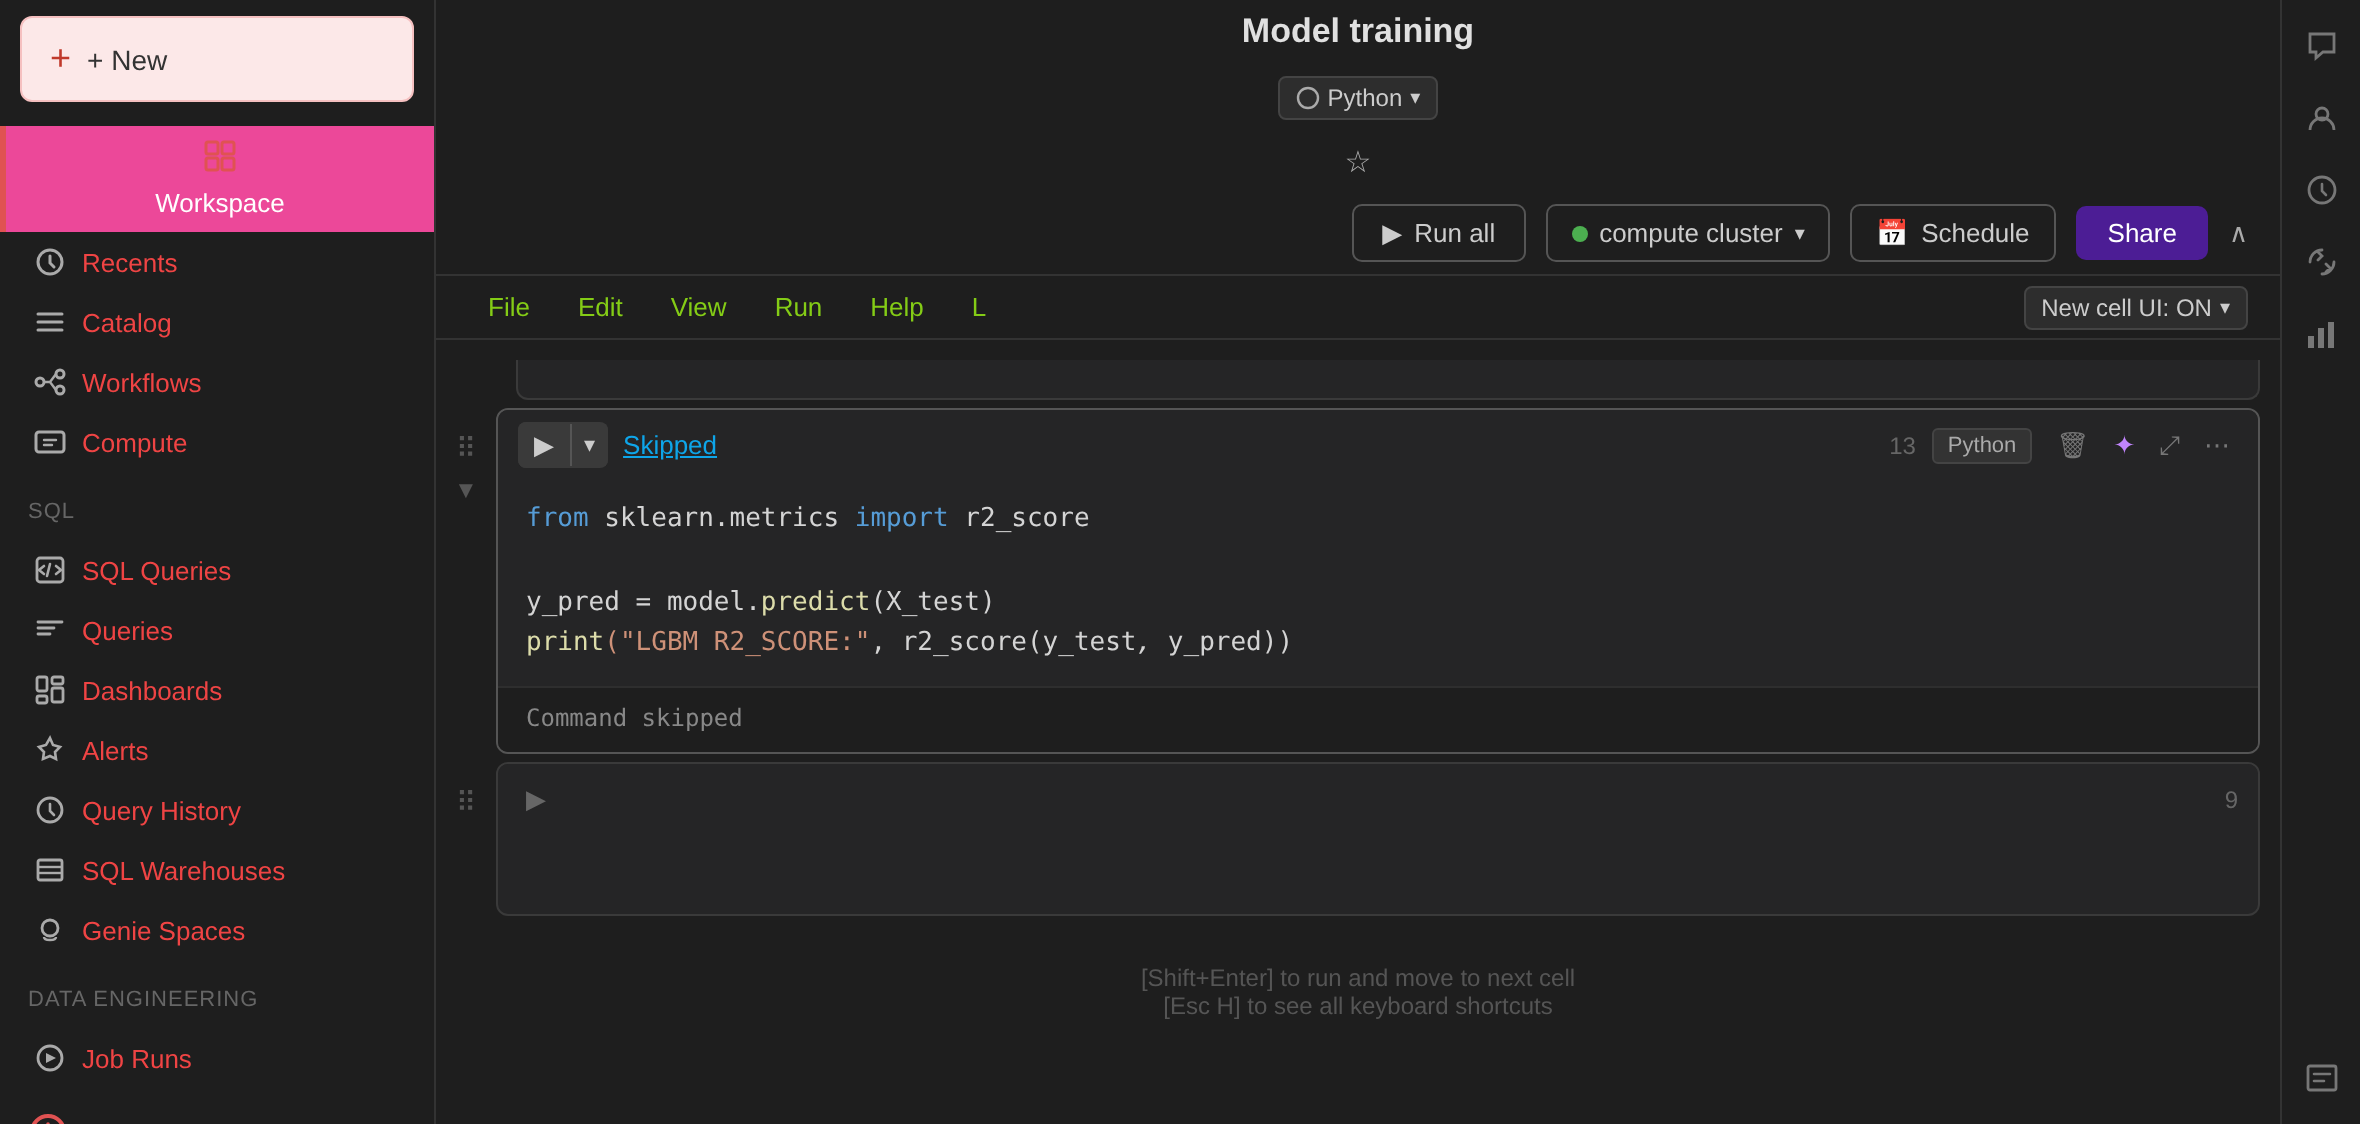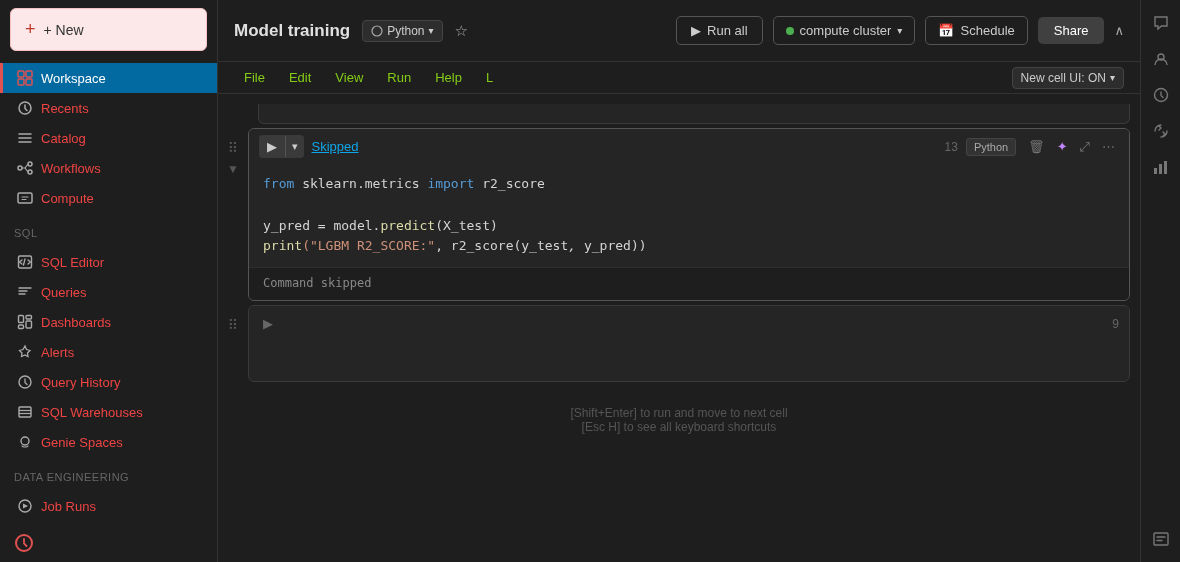--- a/index.html
+++ b/index.html
@@ -4,38 +4,38 @@
   <style>
     * { box-sizing: border-box; margin: 0; padding: 0; }
     body { font-family: -apple-system, BlinkMacSystemFont, 'Segoe UI', sans-serif; font-size: 13px; background: #1e1e1e; color: #ccc; display: flex; height: 562px; overflow: hidden; }
 
     
     .sidebar { width: 218px; background: #1e1e1e; border-right: 1px solid #333; display: flex; flex-direction: column; flex-shrink: 0; }
     .new-btn { margin: 8px 10px; padding: 10px 14px; background: #fce8e8; border: 1px solid #f5c0c0; border-radius: 6px; color: #333; font-size: 14px; cursor: pointer; display: flex; align-items: center; gap: 8px; font-weight: 500; }
     .new-btn .plus { font-size: 18px; color: #c0392b; }
     .nav-section { padding: 4px 0; }
     .nav-item { display: flex; align-items: center; gap: 8px; padding: 7px 14px; cursor: pointer; color: #ef4444; font-size: 13px; border-left: 3px solid transparent; }
-    .nav-item.active { color: #fff; background: #0369a1; border-left: 3px solid #e05252; }
+    .nav-item.active { color: #fff; background: #ec4899; border-left: 3px solid #e05252; flex-direction: column; }
     .nav-item .icon { width: 16px; height: 16px; display: inline-flex; align-items: center; justify-content: center; flex-shrink: 0; }
     .section-label { padding: 10px 14px 4px; font-size: 11px; color: #666; text-transform: uppercase; letter-spacing: 0.5px; }
 
     
     .main { flex: 1; display: flex; flex-direction: column; background: #1e1e1e; overflow: hidden; }
 
     
-    .topbar { display: flex; align-items: center; padding: 16px 16px; border-bottom: 1px solid #333; gap: 12px; background: #1e1e1e; flex-shrink: 0; }
+    .topbar { display: flex; align-items: center; padding: 6px 16px; border-bottom: 1px solid #333; gap: 12px; background: #1e1e1e; flex-shrink: 0; flex-direction: column; }
     .topbar-title { font-size: 17px; font-weight: 600; color: #e0e0e0; }
     .python-badge { display: flex; align-items: center; gap: 4px; background: #2d2d2d; border: 1px solid #444; border-radius: 4px; padding: 3px 8px; font-size: 12px; color: #ccc; cursor: pointer; }
     .star-icon { color: #aaa; cursor: pointer; font-size: 15px; }
     .topbar-right { margin-left: auto; display: flex; align-items: center; gap: 10px; }
     .run-all-btn { display: flex; align-items: center; gap: 6px; padding: 6px 14px; background: transparent; border: 1px solid #555; border-radius: 5px; color: #ccc; cursor: pointer; font-size: 13px; }
     .compute-btn { display: flex; align-items: center; gap: 6px; padding: 6px 12px; background: transparent; border: 1px solid #555; border-radius: 5px; color: #ccc; cursor: pointer; font-size: 13px; }
     .green-dot { width: 8px; height: 8px; background: #4caf50; border-radius: 50%; display: inline-block; }
     .schedule-btn { display: flex; align-items: center; gap: 6px; padding: 6px 12px; background: transparent; border: 1px solid #555; border-radius: 5px; color: #ccc; cursor: pointer; font-size: 13px; }
-    .share-btn { padding: 6px 16px; background: #404040; border: none; border-radius: 5px; color: #fff; cursor: pointer; font-size: 13px; font-weight: 500; }
+    .share-btn { padding: 6px 16px; background: #4c1d95; border: none; border-radius: 5px; color: #fff; cursor: pointer; font-size: 13px; font-weight: 500; }
     .chevron-up { color: #aaa; cursor: pointer; }
 
     
     .menubar { display: flex; align-items: center; padding: 4px 16px; gap: 4px; border-bottom: 1px solid #333; background: #1e1e1e; flex-shrink: 0; }
     .menu-item { padding: 4px 10px; color: #84cc16; cursor: pointer; font-size: 13px; border-radius: 3px; }
     .new-cell-toggle { margin-left: auto; display: flex; align-items: center; gap: 4px; background: #2d2d2d; border: 1px solid #444; border-radius: 4px; padding: 3px 8px; font-size: 12px; color: #ccc; cursor: pointer; }
 
     
     .notebook { flex: 1; overflow-y: auto; padding: 10px 0; background: #1e1e1e; }
     .notebook::-webkit-scrollbar { width: 6px; }
@@ -146,21 +146,21 @@
   <div class="section-label">SQL</div>
 
   <div class="nav-section">
     <div class="nav-item">
       <span class="icon">
         <svg width="16" height="16" viewBox="0 0 16 16" fill="none">
           <rect x="1.5" y="2" width="13" height="12" rx="1.5" stroke="#aaa" stroke-width="1.4"></rect>
           <path d="M5 6l-2.5 2L5 10M11 6l2.5 2L11 10M8 5l-1.5 6" stroke="#aaa" stroke-width="1.3" stroke-linecap="round"></path>
         </svg>
       </span>
-      <span>SQL Editor</span>
+      <span>SQL Queries</span>
     </div>
     <div class="nav-item">
       <span class="icon">
         <svg width="16" height="16" viewBox="0 0 16 16" fill="none">
           <path d="M2 4h12M2 7h8M2 10h6" stroke="#aaa" stroke-width="1.4" stroke-linecap="round"></path>
         </svg>
       </span>
       <span>Queries</span>
     </div>
     <div class="nav-item">

